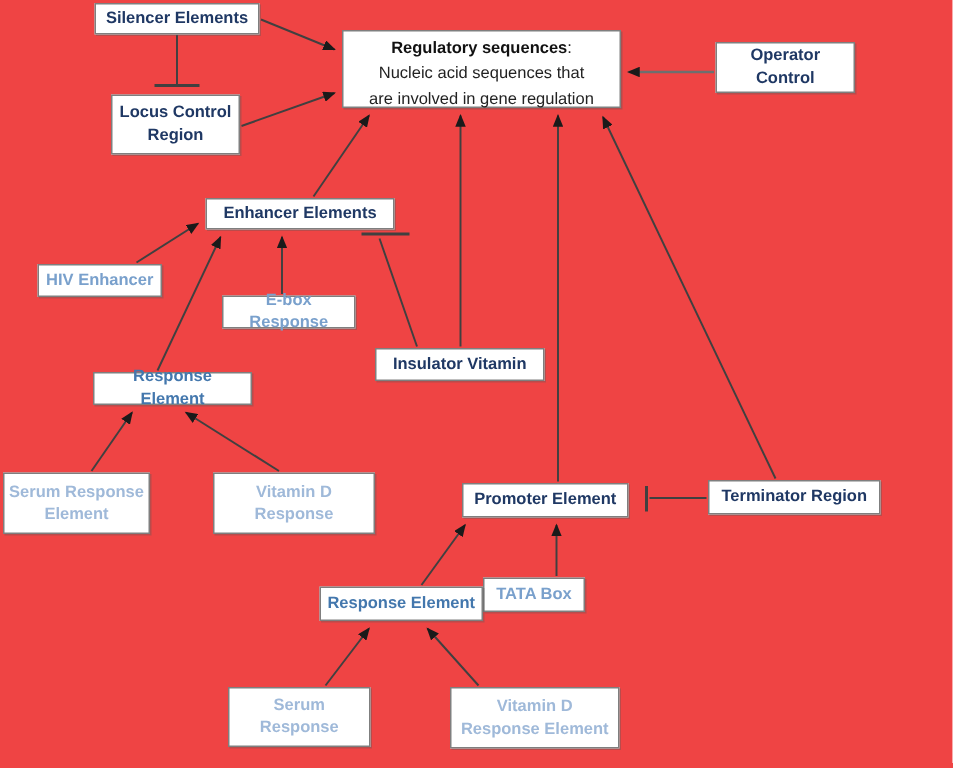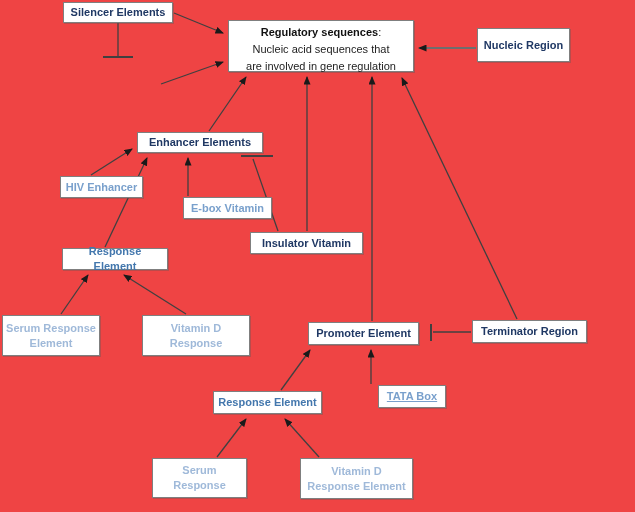--- a/index.html
+++ b/index.html
@@ -18,21 +18,21 @@
     background:#ffffff;
     border:1px solid #7f7f7f;
     box-shadow:1px 1px 0 rgba(90,90,90,.35);
     font-weight:bold;font-size:11px;line-height:1.35;
     white-space:pre-line;
     box-sizing:border-box;
     padding:1px 3px;
   }
   .c-navy{color:#1F3864;}
   .c-med{color:#4377AD;}
-  .c-mid{color:#79A0CC;margin-left:35px;}
+  .c-mid{color:#79A0CC;}
   .c-light{color:#9FB9D9;}
   #node-regulatory{
     font-weight:normal;color:#222222;
     line-height:1.55;font-size:11px;
     padding:3px 16px;
     box-shadow:1px 1px 0 rgba(90,90,90,.4);
   }
   #node-regulatory b{color:#111111;}
 </style>
 </head>
@@ -78,46 +78,48 @@
       </g>
       <g>
         <line x1="471" y1="332" x2="433" y2="332"></line>
         <line x1="431" y1="324" x2="431" y2="341" stroke-width="2"></line>
       </g>
     </g>
   </svg>
 
   <div class="node c-navy" style="left:63px;top:2px;width:110px;height:21px;">Silencer Elements</div>
 
+  <div class="node c-navy" style="left:74px;top:63px;width:86px;height:40px;">Locus Control
+Region</div>
 
   <div class="node" id="node-regulatory" style="left:228px;top:20px;width:186px;height:52px;display:block;"><b>Regulatory sequences</b><span>: Nucleic acid sequences that are involved in gene regulation</span></div>
 
-  <div class="node c-navy" style="left:477px;top:28px;width:93px;height:34px;">Nucleic Region</div>
+  <div class="node c-navy" style="left:477px;top:28px;width:93px;height:34px;">Operator Control</div>
 
   <div class="node c-navy" style="left:137px;top:132px;width:126px;height:21px;">Enhancer Elements</div>
 
   <div class="node c-mid" style="left:25px;top:176px;width:83px;height:22px;">HIV Enhancer</div>
 
-  <div class="node c-mid" style="left:148px;top:197px;width:89px;height:22px;">E-box Vitamin</div>
+  <div class="node c-mid" style="left:148px;top:197px;width:89px;height:22px;">E-box Response</div>
 
   <div class="node c-navy" style="left:250px;top:232px;width:113px;height:22px;">Insulator Vitamin</div>
 
   <div class="node c-med" style="left:62px;top:248px;width:106px;height:22px;">Response Element</div>
 
   <div class="node c-light" style="left:2px;top:315px;width:98px;height:41px;">Serum Response
 Element</div>
 
   <div class="node c-light" style="left:142px;top:315px;width:108px;height:41px;">Vitamin D
 Response</div>
 
   <div class="node c-navy" style="left:308px;top:322px;width:111px;height:23px;">Promoter Element</div>
 
   <div class="node c-navy" style="left:472px;top:320px;width:115px;height:23px;">Terminator Region</div>
 
-  <div class="node c-mid" style="left:343px;top:385px;width:68px;height:23px;text-decoration:underline;">TATA Box</div>
+  <div class="node c-mid" style="left:322px;top:385px;width:68px;height:23px;">TATA Box</div>
 
   <div class="node c-med" style="left:213px;top:391px;width:109px;height:23px;">Response Element</div>
 
   <div class="node c-light" style="left:152px;top:458px;width:95px;height:40px;">Serum
 Response</div>
 
   <div class="node c-light" style="left:300px;top:458px;width:113px;height:41px;">Vitamin D
 Response Element</div>
 
 </div>

